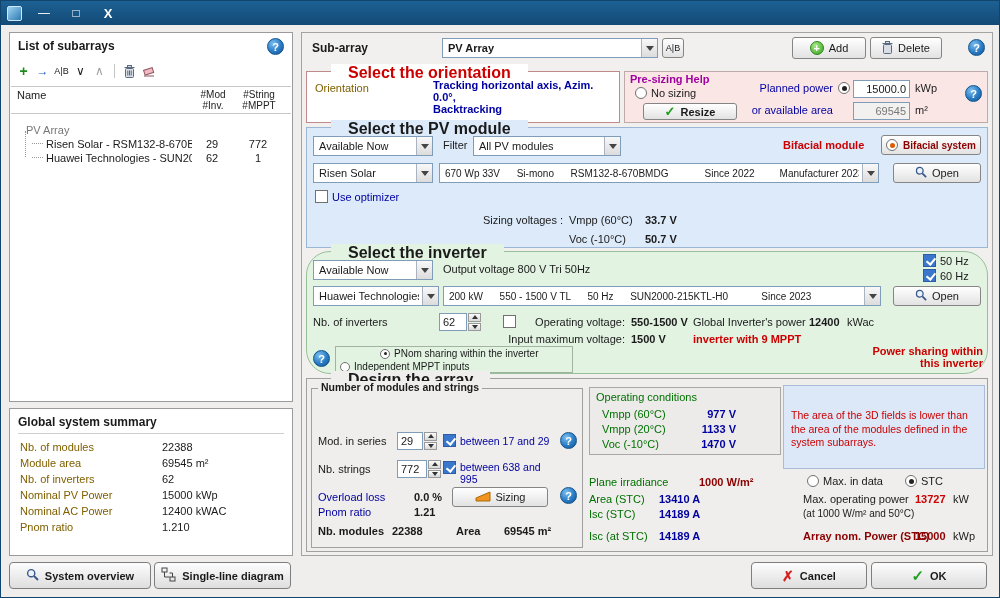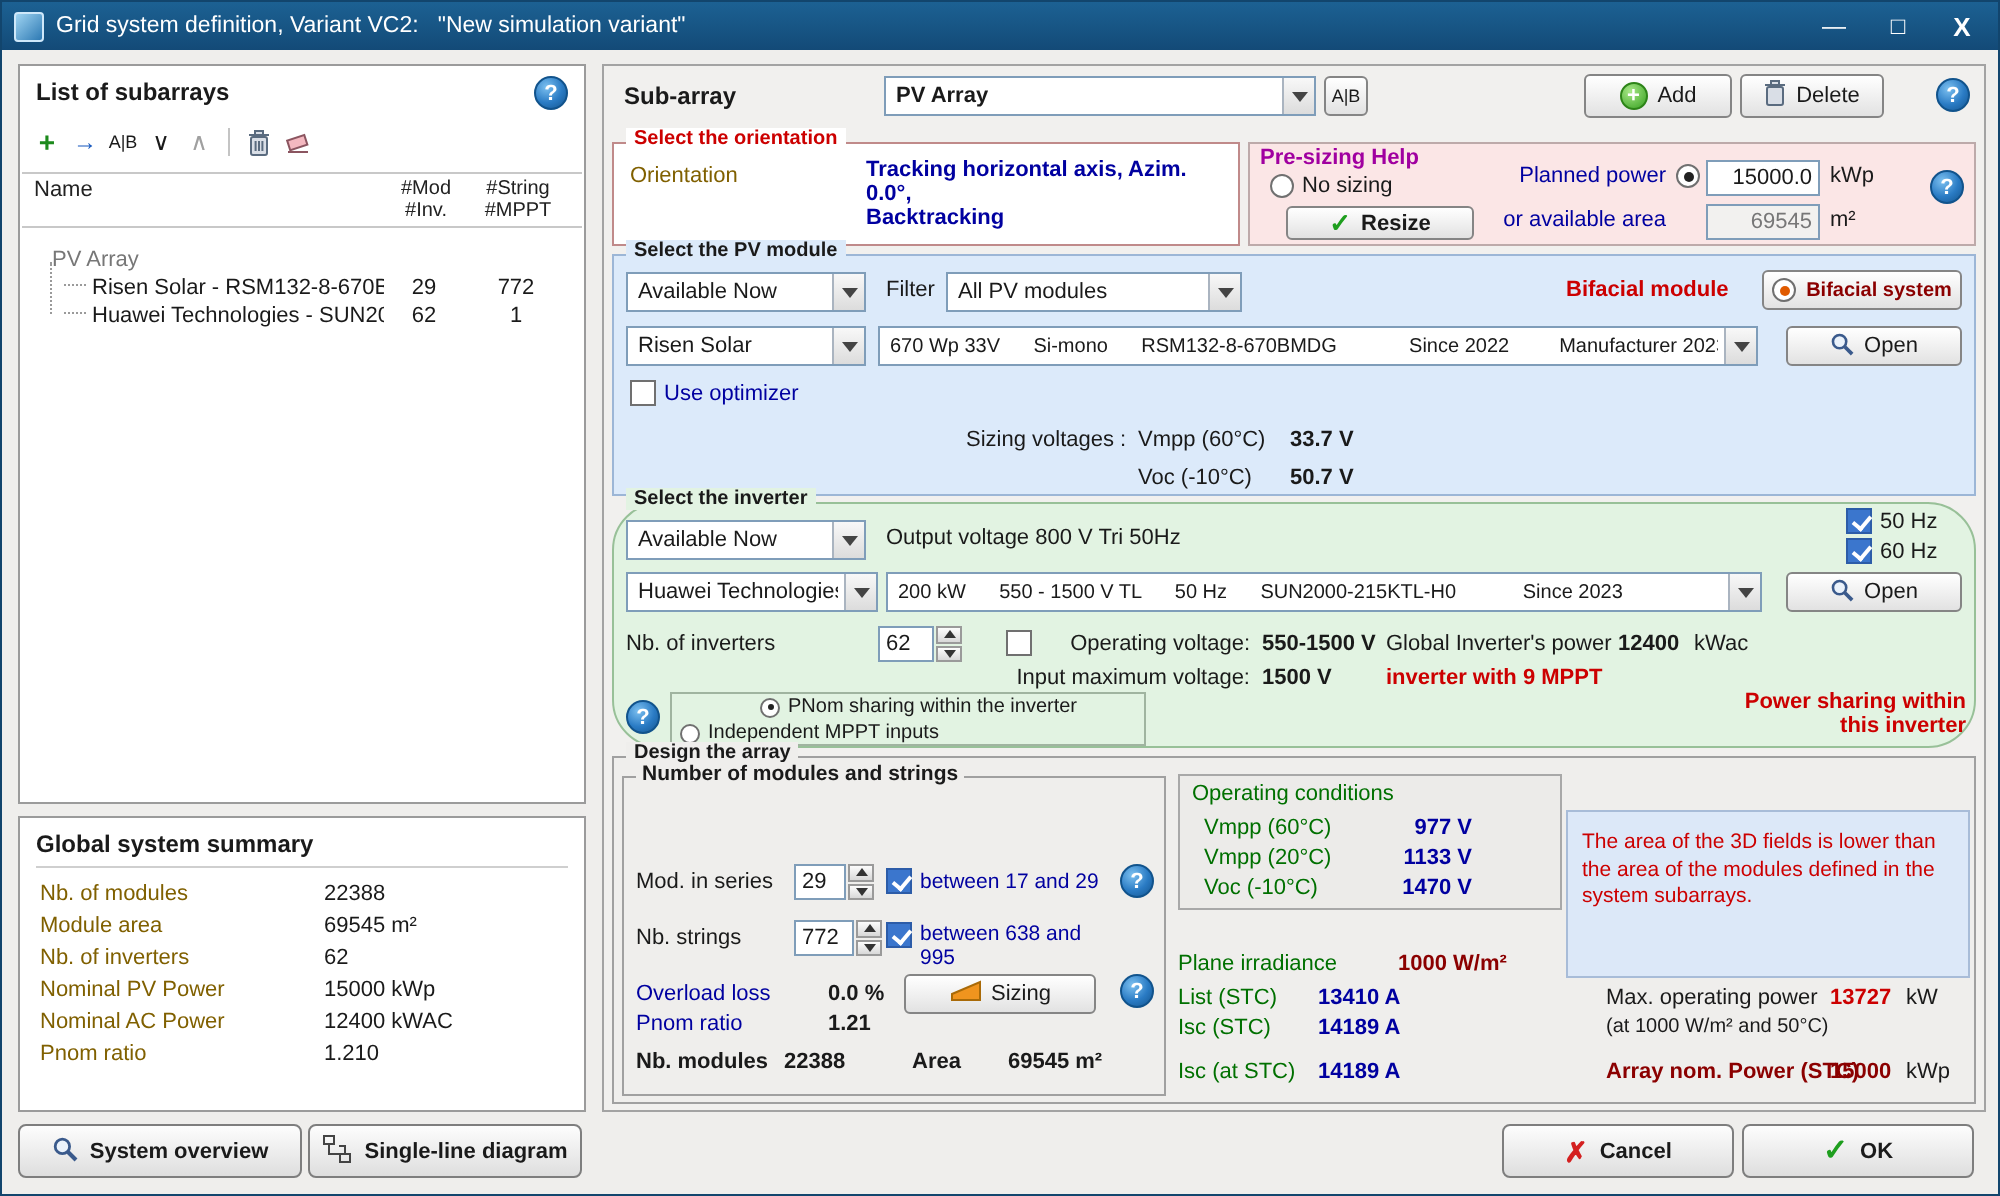--- a/index.html
+++ b/index.html
@@ -26,21 +26,21 @@
   .titlebar{position:absolute;left:0;top:0;right:0;height:24px;background:linear-gradient(180deg,#1c6193,#134a77);display:flex;align-items:center;gap:6px;padding:0 2px 0 6px;color:#fff;}
   .app-icon{width:15px;height:15px;border-radius:2px;background:linear-gradient(135deg,#9fd4f2,#2d79b3);border:1px solid #cfe8fa;flex:none;}
   .title-text{flex:1;font-size:11.5px;white-space:pre;overflow:hidden;}
   .win-controls{display:flex;}
   .win-btn{width:32px;height:22px;display:flex;align-items:center;justify-content:center;font-size:12px;}
   .win-btn.close{font-weight:bold;font-size:13px;}
 
   
   .panel{position:absolute;background:#fff;border:1px solid #9b9b9b;}
   .group{position:absolute;border:1px solid #a8a8a8;}
-  .group>.legend{position:absolute;top:-8px;left:6px;padding:0 4px;font-weight:bold;font-size:10px;background:inherit;white-space:nowrap;}
+  .group>.legend{position:absolute;top:-8px;left:24px;padding:0 17px;font-weight:bold;font-size:16px;background:inherit;white-space:nowrap;}
   .g-orient{background:#ffffff;border-color:#c08a8a;}
   .g-presize{background:#fbe6e6;border-color:#bdaaaa;}
   .g-pv{background:#dceafa;border-color:#9cb6d6;}
   .g-inv{background:#e2f3e2;border-color:#98c098;border-radius:24px;}
   .g-design{background:#efeeec;border-color:#a0a0a0;}
   .subgroup{position:absolute;border:1px solid #a0a0a0;background:#efeeec;}
   .subgroup>.legend{position:absolute;top:-8px;left:6px;padding:0 3px;font-weight:bold;font-size:10.5px;background:#efeeec;white-space:nowrap;}
 
   
   .combo{position:absolute;height:20px;background:#fff;border:1px solid #7f9db9;display:flex;align-items:center;padding:0 19px 0 5px;overflow:hidden;}
@@ -81,21 +81,20 @@
   .sumrow .sl{width:142px;color:#806000;}
   .labrow{position:absolute;display:flex;align-items:center;gap:4px;}
 </style>
 </head>
 <body>
 
 <div class="window">
 
   <div class="titlebar">
     <span class="app-icon"></span>
-    <span class="title-text">Grid system definition, Variant VC2:   "New simulation variant"</span>
     <div class="win-controls">
       <span class="win-btn">—</span>
       <span class="win-btn">□</span>
       <span class="win-btn close">X</span>
     </div>
   </div>
 
   <div class="panel" style="left:8px;top:31px;width:284px;height:370px;">
     <div class="abs bold f12" style="left:8px;top:6px;">List of subarrays</div>
     <span class="help abs" style="right:8px;top:5px;">?</span>
@@ -413,35 +412,35 @@
       <span class="abs green" style="left:282px;top:97px;">Plane irradiance</span>
       <span class="abs bold maroon" style="left:392px;top:97px;">1000 W/m²</span>
       <div class="labrow" style="left:500px;top:96px;">
         <span class="rb"></span>
         <span>Max. in data</span>
       </div>
       <div class="labrow" style="left:598px;top:96px;">
         <span class="rb on"></span>
         <span>STC</span>
       </div>
-      <span class="abs green" style="left:282px;top:114px;">List (STC)</span>
+      <span class="abs green" style="left:282px;top:114px;">Area (STC)</span>
       <span class="abs bold navy" style="left:352px;top:114px;">13410 A</span>
       <span class="abs" style="left:496px;top:114px;">Max. operating power</span>
       <span class="abs bold red" style="left:608px;top:114px;">13727</span>
       <span class="abs" style="left:646px;top:114px;">kW</span>
       <span class="abs green" style="left:282px;top:129px;">Isc (STC)</span>
       <span class="abs bold navy" style="left:352px;top:129px;">14189 A</span>
       <span class="abs f10" style="left:496px;top:129px;">(at 1000 W/m² and 50°C)</span>
       <span class="abs green" style="left:282px;top:151px;">Isc (at STC)</span>
       <span class="abs bold navy" style="left:352px;top:151px;">14189 A</span>
       <span class="abs bold maroon" style="left:496px;top:151px;">Array nom. Power (STC)</span>
       <span class="abs bold maroon" style="left:608px;top:151px;">15000</span>
       <span class="abs" style="left:646px;top:151px;">kWp</span>
 
-      <div class="abs" style="left:476px;top:6px;width:202px;height:84px;background:#dce8f8;border:1px solid #a8bcd8;padding:9px 7px;margin-top:20px;">
+      <div class="abs" style="left:476px;top:6px;width:202px;height:84px;background:#dce8f8;border:1px solid #a8bcd8;padding:23px 7px;">
         <span class="red f105" style="line-height:1.3;display:block;">The area of the 3D fields is lower than the area of the modules defined in the system subarrays.</span>
       </div>
     </div>
   </div>
 
   <div class="footbtn" style="left:8px;top:561px;width:142px;">
     <span><svg width="13" height="13" viewBox="0 0 13 13">
           <circle cx="5.2" cy="5.2" r="3.6" fill="#eaf2fb" stroke="#3a5a8c" stroke-width="1.4"></circle>
           <line x1="8" y1="8" x2="12" y2="12" stroke="#3a5a8c" stroke-width="2"></line>
         </svg></span>

